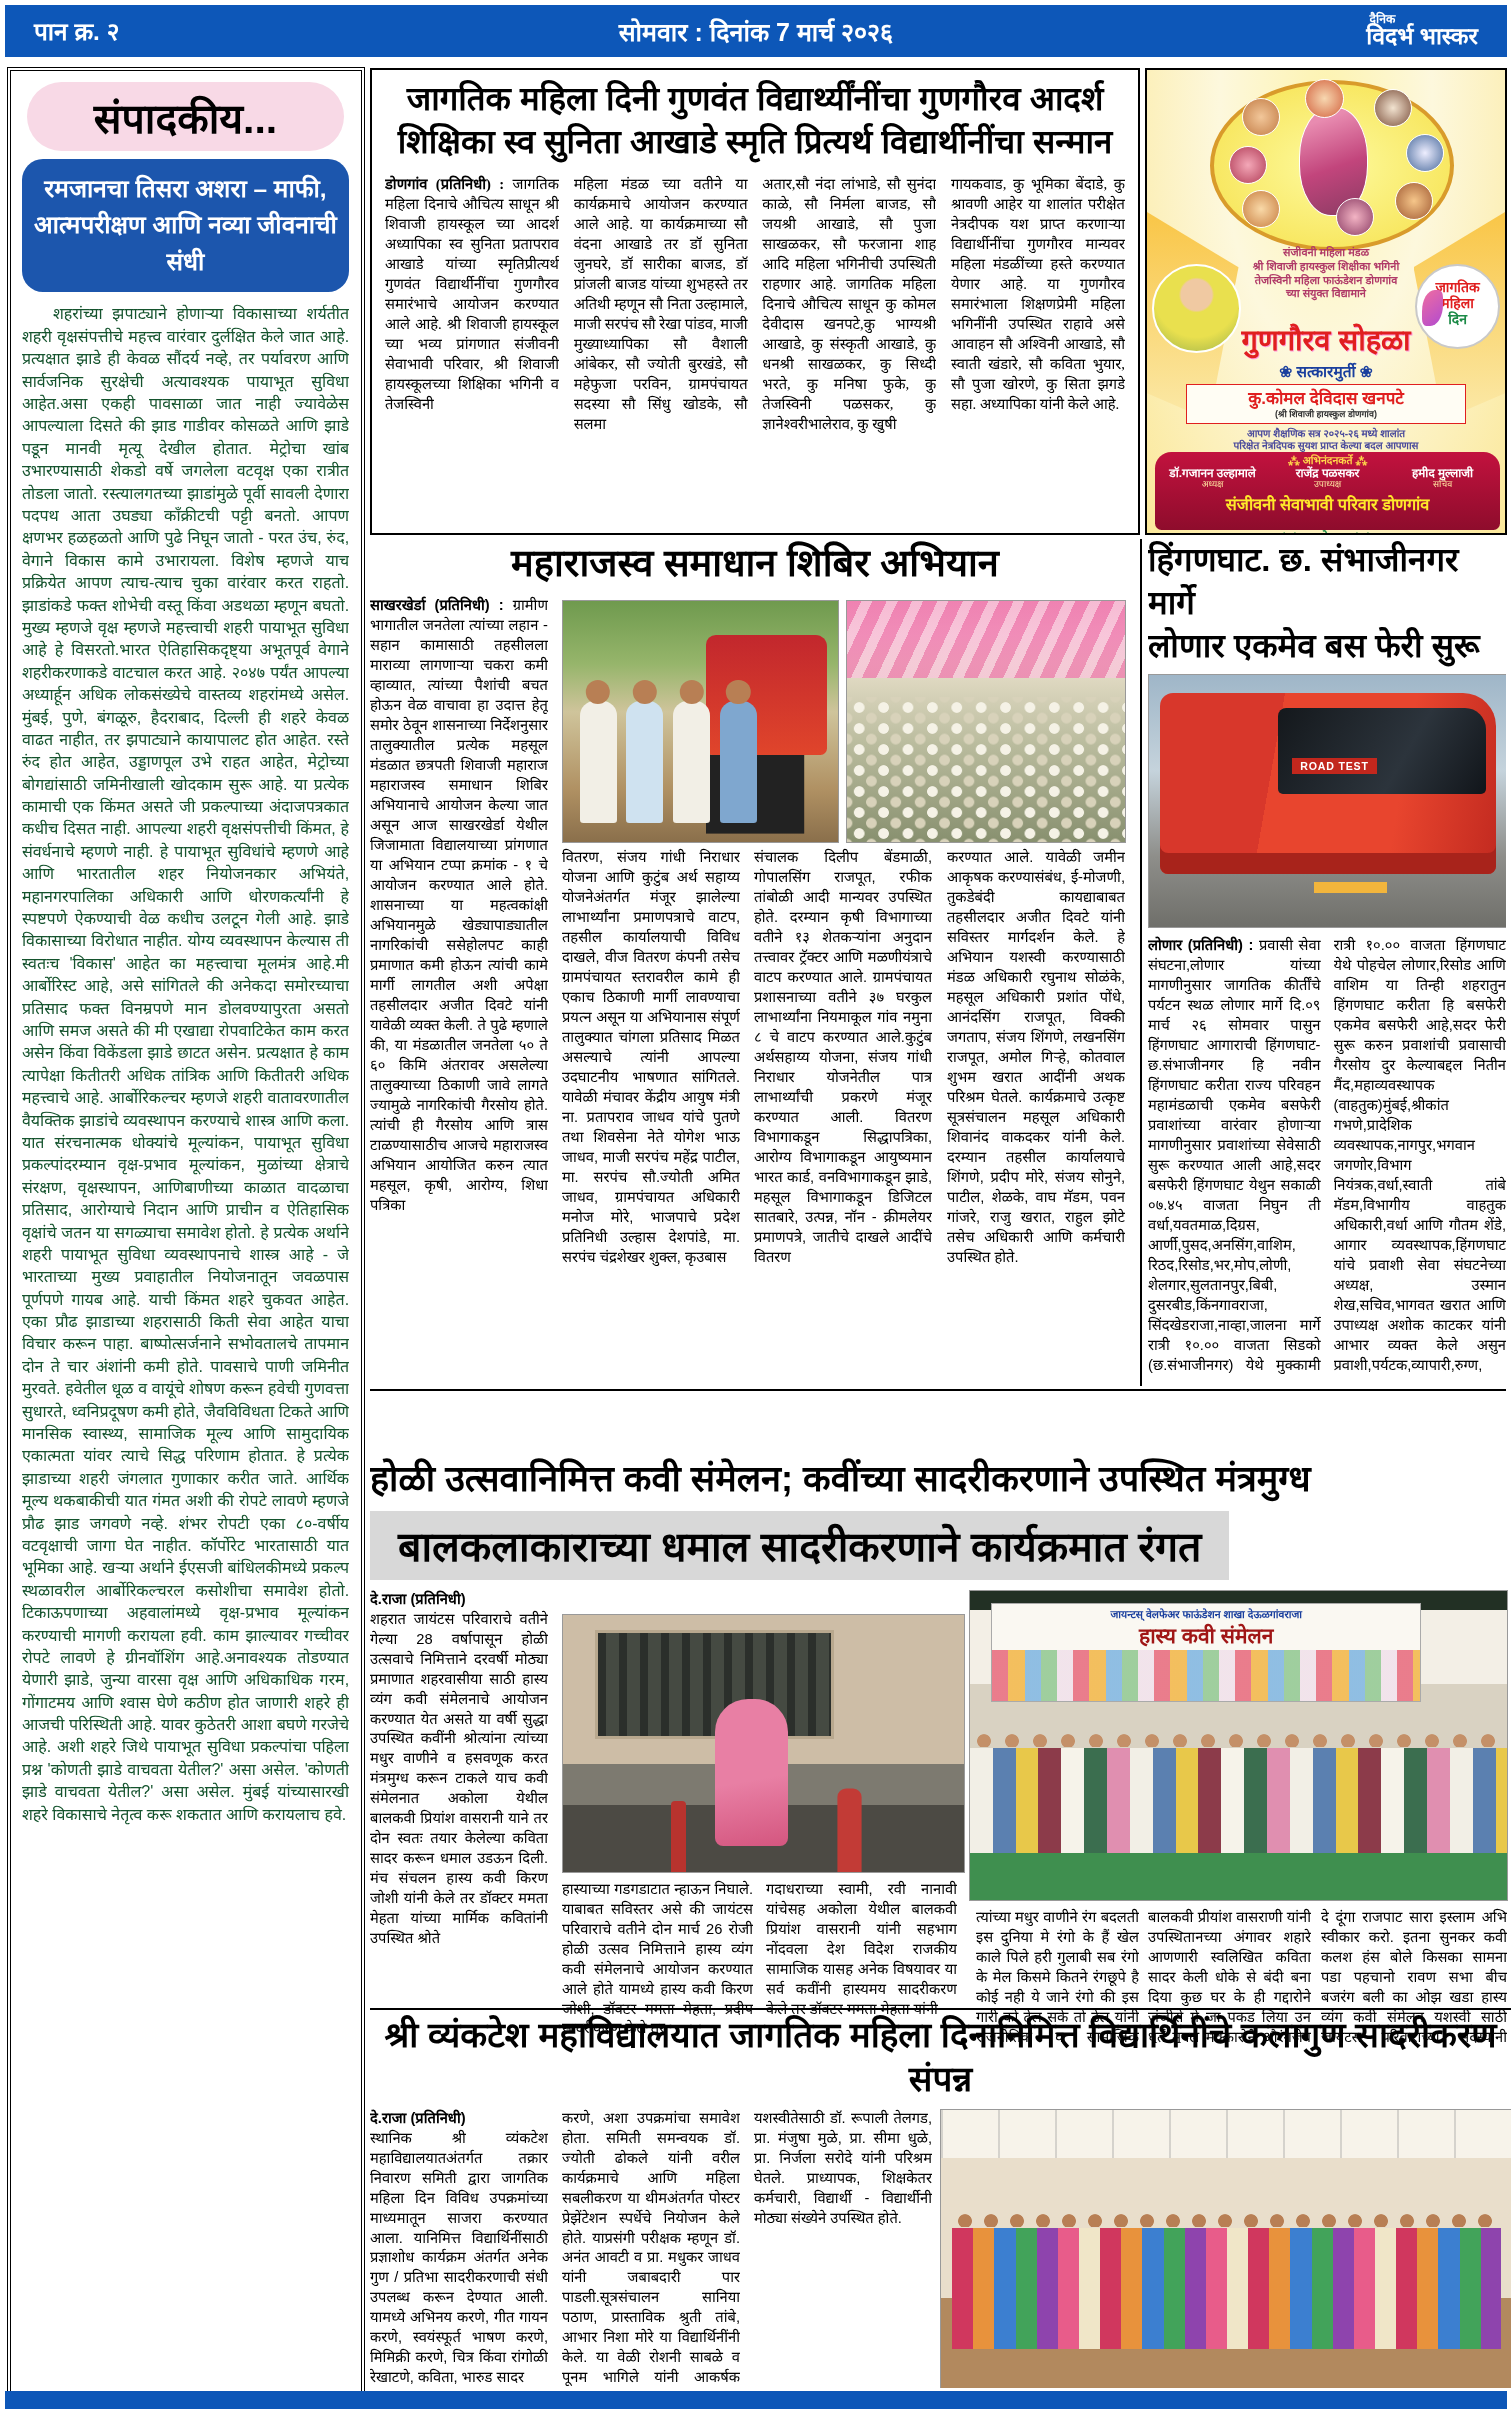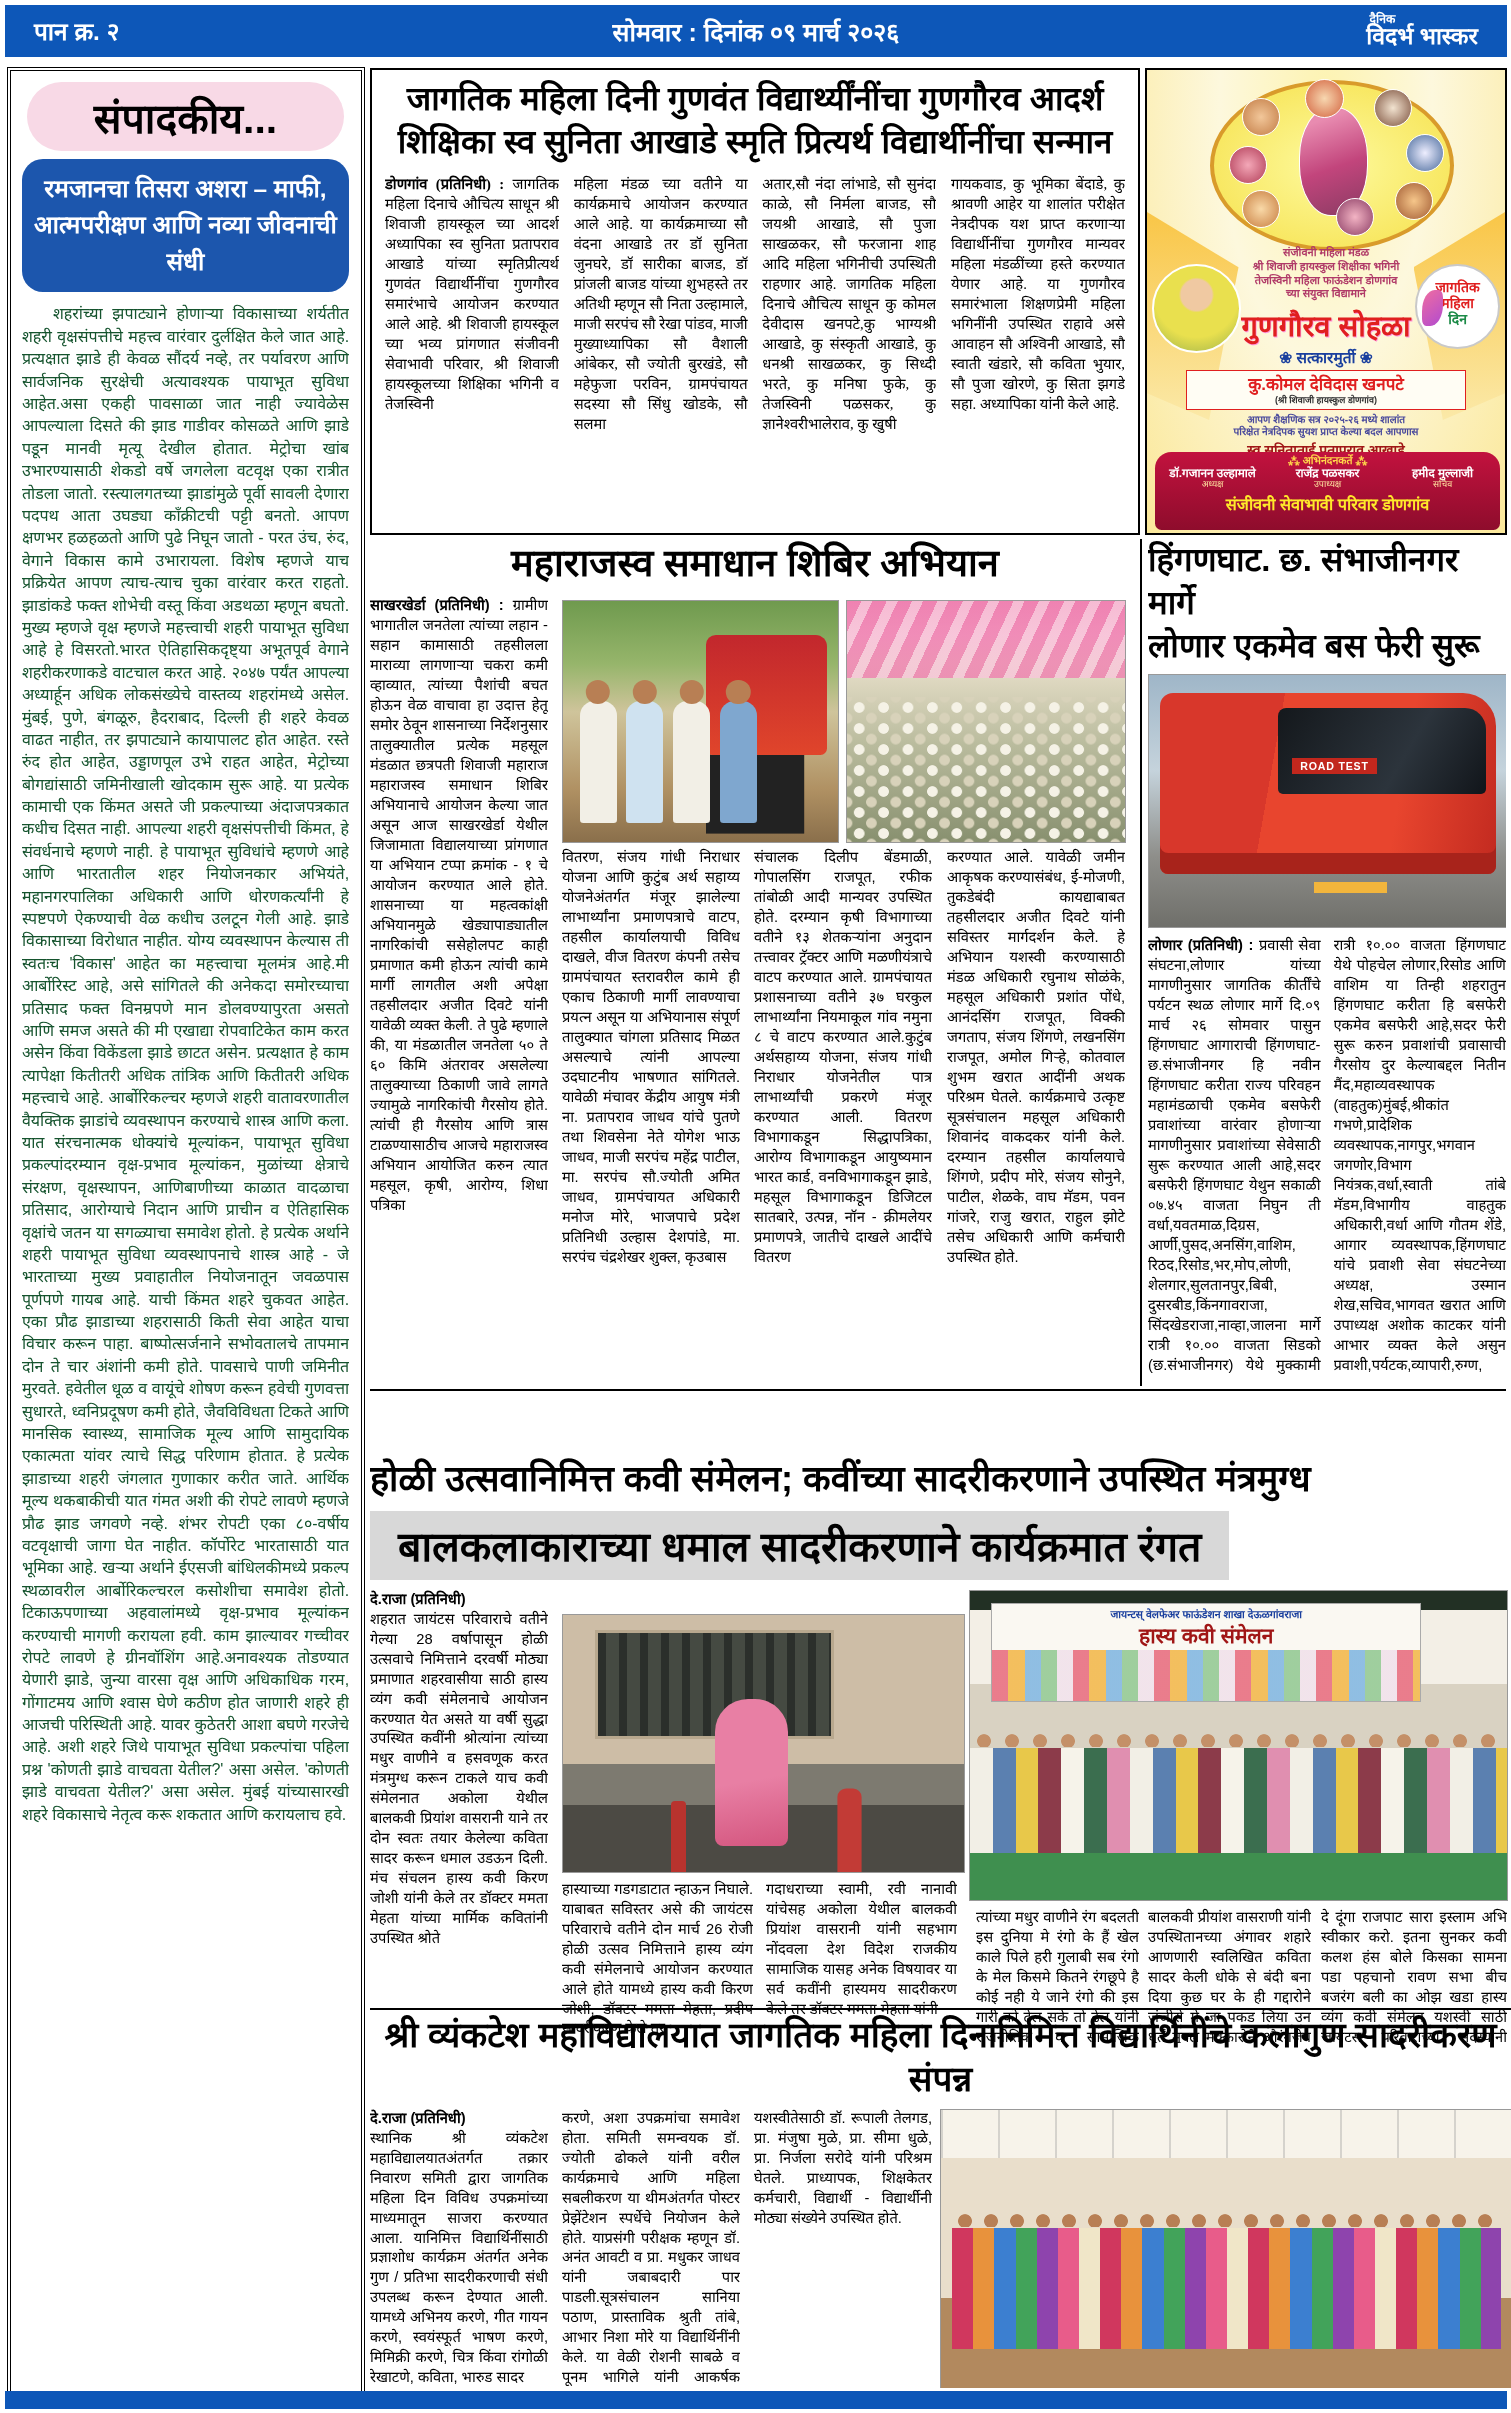--- a/index.html
+++ b/index.html
@@ -46,21 +46,21 @@
   .m7{left:28px;top:106px;width:36px;height:36px;background:radial-gradient(#f9d9a8,#c77c3e);}
   .m8{left:122px;top:114px;width:36px;height:36px;background:radial-gradient(#f3b4c4,#8a3b63);}
   .p-photo-circle{position:absolute;left:4.9px;top:194px;width:85px;height:85px;border-radius:50%;border:2.4px solid #fff;background:radial-gradient(circle at 50% 34%,#f0c9a2 0 22%,#e9e04e 25% 60%,#9ab04a 100%);}
   .p-badge{position:absolute;right:4.9px;top:194px;width:85px;height:85px;border-radius:50%;border:2.4px solid #c9c9c9;background:#fff;text-align:center;padding-top:13px;box-sizing:border-box;line-height:1.15;}
   .p-badge .bg1{display:block;font-size:14px;font-weight:bold;color:#e01f1f;}
   .p-badge .bg2{display:block;font-size:14px;font-weight:bold;color:#e01f1f;}
   .p-badge .bg3{display:block;font-size:14px;font-weight:bold;color:#1c8a47;}
   .p-badge::before{content:"";position:absolute;left:4.9px;top:24.4px;width:21px;height:36px;background:linear-gradient(140deg,#f06ea0,#b14ad0);border-radius:60% 20% 60% 20%;}
   .p-stack{position:absolute;left:0;top:176px;width:100%;text-align:center;line-height:1.25;}
   .p-org{font-size:11px;font-weight:bold;color:#b03a68;margin:0 91px;}
-  .p-title{font-size:29px;font-weight:bold;color:#e01f1f;margin-top:7px;text-shadow:0.8px 0.8px 0 #f9d;}
+  .p-title{font-size:29px;font-weight:bold;color:#e01f1f;margin-top:21px;text-shadow:0.8px 0.8px 0 #f9d;}
   .p-satkar{font-size:15.5px;font-weight:bold;color:#1a3f9e;margin-top:3.3px;}
   .p-hbox{border:1.6px solid #e01f1f;background:#fffdf4;margin:3.3px 39px 0;padding:2.4px 1.6px;}
   .p-honoree{font-size:17px;font-weight:bold;color:#e01f1f;}
   .p-honsub{font-size:9px;font-weight:bold;color:#333;}
   .p-body{font-size:10.2px;font-weight:bold;color:#4a4a9c;margin-top:4.1px;}
   .p-mem{font-size:14px;font-weight:bold;color:#a01616;margin-top:3.3px;}
   .p-date{display:inline-block;background:#ffe92a;border:1.6px solid #e01f1f;border-radius:13px;padding:1.6px 13px;font-size:11.4px;font-weight:bold;color:#e01f1f;margin-top:4.9px;}
   .p-orgz-label{font-size:13px;font-weight:bold;color:#1c8a47;margin-top:4.9px;}
   .p-orgz{display:flex;margin:1.6px 6.5px 0;text-align:center;}
   .p-orgz>div{flex:1;}
@@ -137,21 +137,21 @@
   .vk-c2{position:absolute;left:192px;top:0;width:178px;height:308px;}
   .vk-c3{position:absolute;left:384px;top:0;width:178px;height:308px;}
 </style>
 </head>
 <body>
 
 <div id="page">
 
   <div class="abs topbar">
     <span class="pageno">पान क्र. २</span>
-    <span class="dateline">सोमवार : दिनांक ०९ मार्च २०२६</span>
+    <span class="dateline">सोमवार : दिनांक 7 मार्च २०२६</span>
     <span class="brand">
       <span class="b-top">दैनिक</span>
       <span class="b-main">विदर्भ भास्कर</span>
     </span>
   </div>
 
   <div class="abs editorial">
     <div class="edit-title">संपादकीय...</div>
     <div class="edit-sub">
       <span>रमजानचा तिसरा अशरा – माफी,</span>

